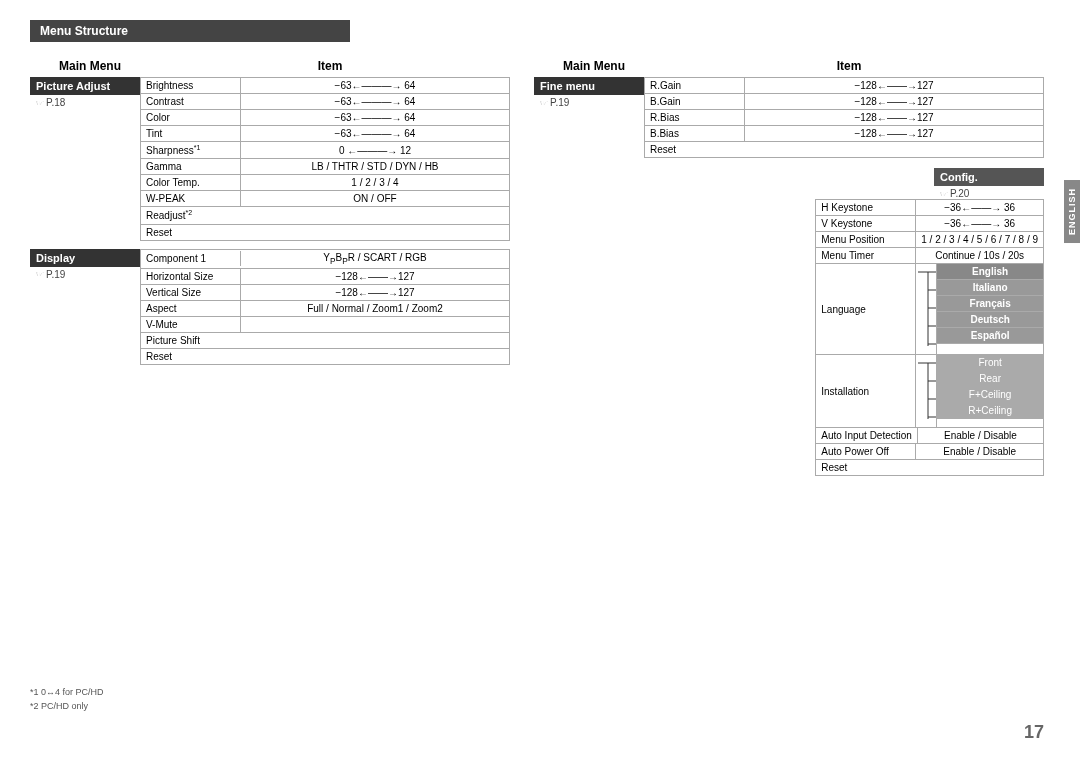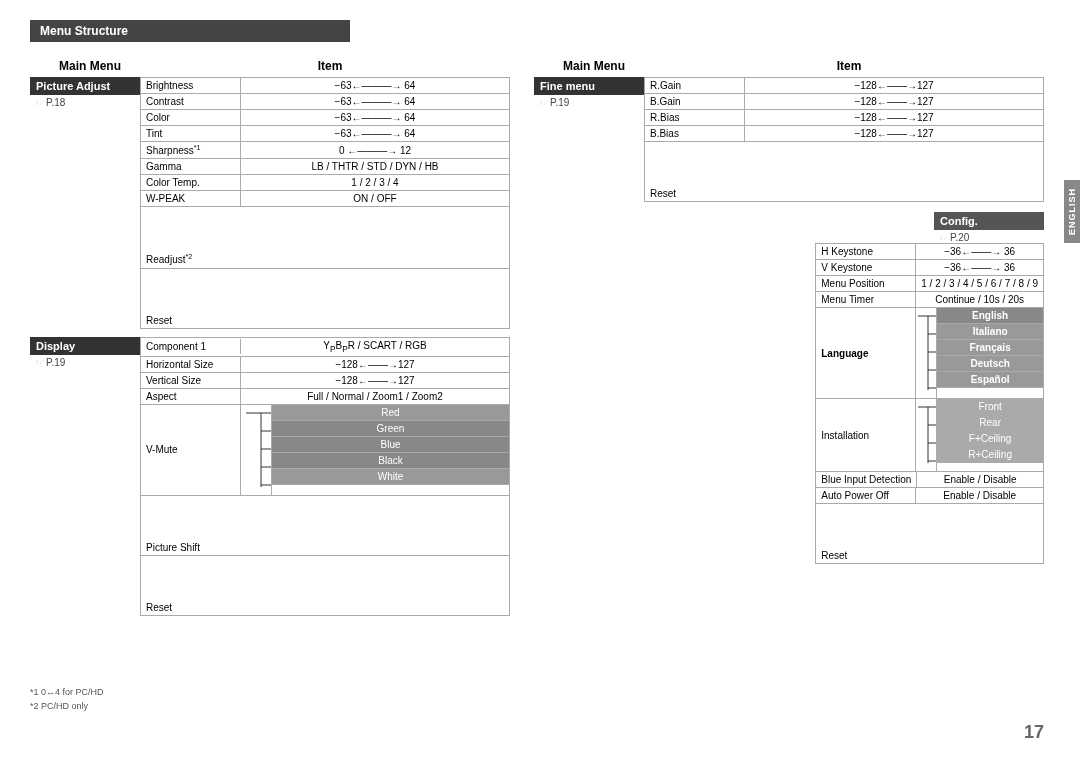--- a/index.html
+++ b/index.html
@@ -146,21 +146,20 @@
       font-size: 10px;
       min-width: 100px;
       border-right: 1px solid #aaa;
       flex-shrink: 0;
     }
 
     .item-name-wide {
       padding: 2px 5px;
       font-size: 10px;
       flex: 1;
-      margin-top: 44px;
     }
 
     .item-value {
       padding: 2px 5px;
       font-size: 10px;
       flex: 1;
       text-align: center;
     }
 
     .footnotes {
@@ -281,41 +280,20 @@
               <div class="item-name">Vertical Size</div>
               <div class="item-value">−128←——→127</div>
             </div>
             <div class="item-row">
               <div class="item-name">Aspect</div>
               <div class="item-value">Full / Normal / Zoom1 / Zoom2</div>
             </div>
 
             <div style="display:flex; border-bottom:1px solid #aaa; border-right:1px solid #aaa;">
               <div style="padding:2px 5px; font-size:10px; min-width:100px; border-right:1px solid #aaa; flex-shrink:0; display:flex; align-items:center;">V-Mute</div>
-              <div style="flex:1; display:flex;">
-
-                <div style="width:30px; flex-shrink:0; display:flex; align-items:center; padding-left:5px;">
-                  <svg width="30" height="90" style="overflow:visible;">
-                    <line x1="0" y1="8" x2="15" y2="8" stroke="#333" stroke-width="1"></line>
-                    <line x1="15" y1="8" x2="15" y2="82" stroke="#333" stroke-width="1"></line>
-                    <line x1="15" y1="8" x2="25" y2="8" stroke="#333" stroke-width="1"></line>
-                    <line x1="15" y1="26" x2="25" y2="26" stroke="#333" stroke-width="1"></line>
-                    <line x1="15" y1="44" x2="25" y2="44" stroke="#333" stroke-width="1"></line>
-                    <line x1="15" y1="62" x2="25" y2="62" stroke="#333" stroke-width="1"></line>
-                    <line x1="15" y1="80" x2="25" y2="80" stroke="#333" stroke-width="1"></line>
-                  </svg>
-                </div>
-                <div style="flex:1; border-left:1px solid #aaa;">
-                  <div style="padding:2px 5px; font-size:10px; border-bottom:1px solid #aaa; text-align:center; background:#999; color:#fff;">Red</div>
-                  <div style="padding:2px 5px; font-size:10px; border-bottom:1px solid #aaa; text-align:center; background:#888; color:#fff;">Green</div>
-                  <div style="padding:2px 5px; font-size:10px; border-bottom:1px solid #aaa; text-align:center; background:#888; color:#fff;">Blue</div>
-                  <div style="padding:2px 5px; font-size:10px; border-bottom:1px solid #aaa; text-align:center; background:#888; color:#fff;">Black</div>
-                  <div style="padding:2px 5px; font-size:10px; border-bottom:1px solid #aaa; text-align:center; background:#999; color:#fff;">White</div>
-                </div>
-              </div>
             </div>
             <div class="item-row">
               <div class="item-name-wide">Picture Shift</div>
             </div>
             <div class="item-row">
               <div class="item-name-wide">Reset</div>
             </div>
           </div>
         </div>
       </div>
@@ -381,21 +359,21 @@
             <div class="item-row">
               <div class="item-name">Menu Position</div>
               <div class="item-value">1 / 2 / 3 / 4 / 5 / 6 / 7 / 8 / 9</div>
             </div>
             <div class="item-row">
               <div class="item-name">Menu Timer</div>
               <div class="item-value">Continue / 10s / 20s</div>
             </div>
 
             <div style="display:flex; border-bottom:1px solid #aaa; border-right:1px solid #aaa;">
-              <div style="padding:2px 5px; font-size:10px; min-width:100px; border-right:1px solid #aaa; flex-shrink:0; display:flex; align-items:center;font-weight:bold;">Language</div>
+              <div style="padding:2px 5px; font-size:10px; min-width:100px; border-right:1px solid #aaa; flex-shrink:0; display:flex; align-items:center;">Language</div>
               <div style="flex:1; display:flex;">
                 <div style="width:20px; flex-shrink:0; display:flex; align-items:center; padding-left:2px;">
                   <svg width="20" height="90" style="overflow:visible;">
                     <line x1="0" y1="8" x2="10" y2="8" stroke="#333" stroke-width="1"></line>
                     <line x1="10" y1="8" x2="10" y2="82" stroke="#333" stroke-width="1"></line>
                     <line x1="10" y1="8" x2="18" y2="8" stroke="#333" stroke-width="1"></line>
                     <line x1="10" y1="26" x2="18" y2="26" stroke="#333" stroke-width="1"></line>
                     <line x1="10" y1="44" x2="18" y2="44" stroke="#333" stroke-width="1"></line>
                     <line x1="10" y1="62" x2="18" y2="62" stroke="#333" stroke-width="1"></line>
                     <line x1="10" y1="80" x2="18" y2="80" stroke="#333" stroke-width="1"></line>
@@ -426,21 +404,21 @@
                 </div>
                 <div style="flex:1; border-left:1px solid #aaa;">
                   <div style="padding:2px 8px; font-size:10px; border-bottom:1px solid #aaa; text-align:center; background:#aaa; color:#fff;">Front</div>
                   <div style="padding:2px 5px; font-size:10px; border-bottom:1px solid #aaa; text-align:center; background:#aaa; color:#fff;">Rear</div>
                   <div style="padding:2px 5px; font-size:10px; border-bottom:1px solid #aaa; text-align:center; background:#aaa; color:#fff;">F+Ceiling</div>
                   <div style="padding:2px 5px; font-size:10px; border-bottom:1px solid #aaa; text-align:center; background:#aaa; color:#fff;">R+Ceiling</div>
                 </div>
               </div>
             </div>
             <div class="item-row">
-              <div class="item-name">Blue Input Detection</div>
+              <div class="item-name">Auto Input Detection</div>
               <div class="item-value">Enable / Disable</div>
             </div>
             <div class="item-row">
               <div class="item-name">Auto Power Off</div>
               <div class="item-value">Enable / Disable</div>
             </div>
             <div class="item-row">
               <div class="item-name-wide">Reset</div>
             </div>
           </div>

